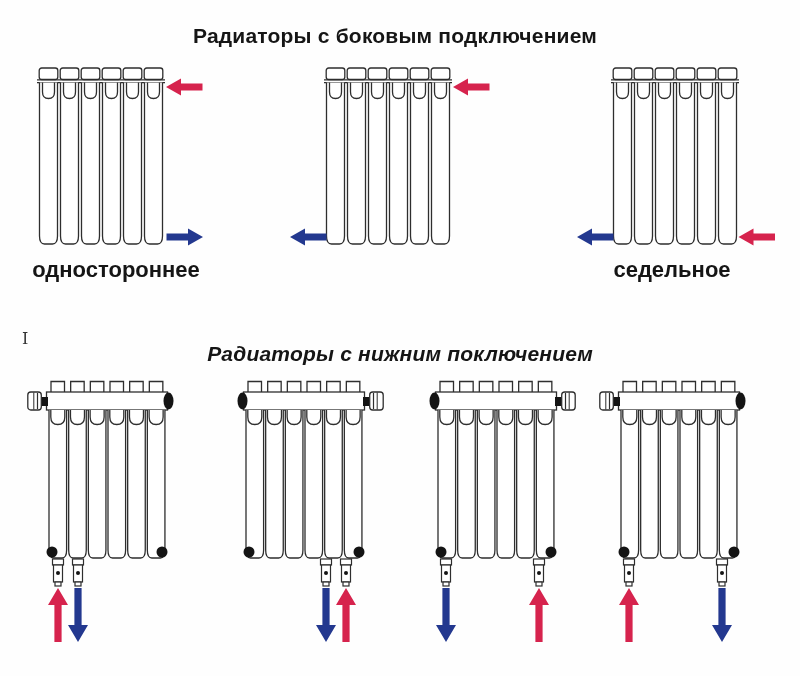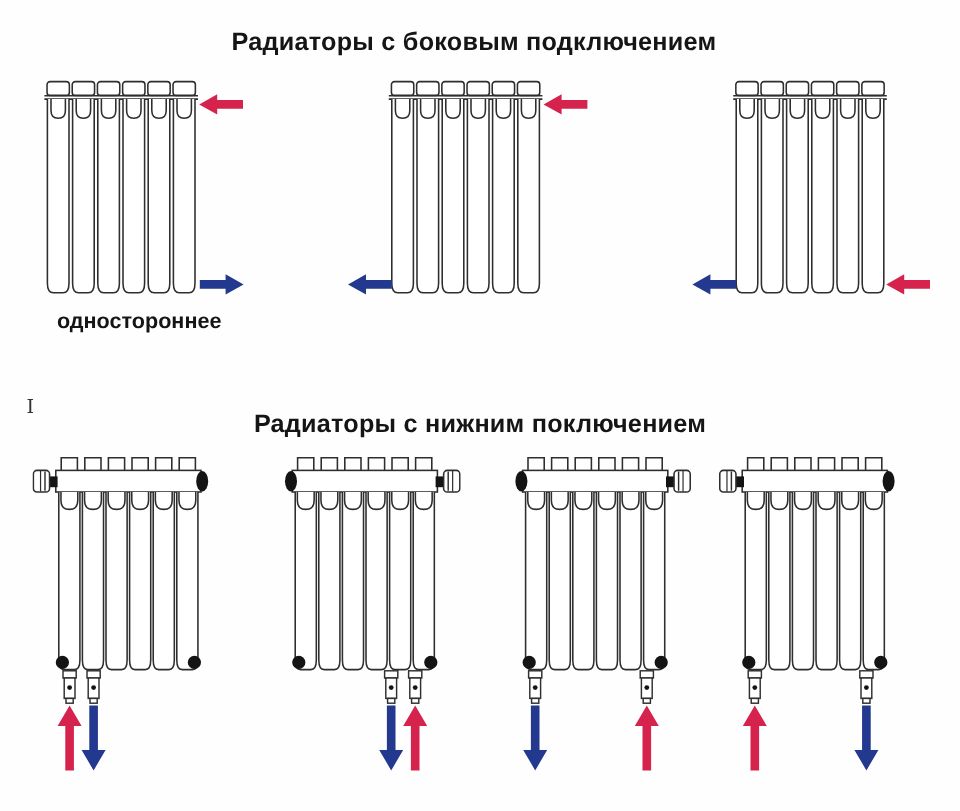--- a/index.html
+++ b/index.html
@@ -6,24 +6,24 @@
   .page{
     position:relative;width:800px;height:676px;background:#fefefe;
     font-family:"Liberation Sans",sans-serif;overflow:hidden;text-align:center;
   }
   .title{
     position:absolute;transform:translateX(-50%);
     font-size:21px;font-weight:bold;color:#151515;white-space:nowrap;
     letter-spacing:0.2px;
   }
   .title-top{left:395px;top:24px;}
-  .title-bottom{left:400px;top:342px;}
+  .title-bottom{left:400px;top:342px;font-style:italic;}
   .rad-label{
     position:absolute;top:257px;transform:translateX(-50%);
-    font-size:18px;font-weight:bold;color:#151515;white-space:nowrap;
+    font-size:22px;font-weight:bold;color:#151515;white-space:nowrap;
   }
   .artifact{
     position:absolute;left:22px;top:329px;
     font-family:"DejaVu Serif",serif;font-size:16px;color:#333;
   }
   .rad{position:absolute;}
 </style>
 </head>
 <body>
 
@@ -293,13 +293,14 @@
           <rect x="117.5" y="179" width="11" height="6"></rect>
           <rect x="118.5" y="185" width="9" height="17"></rect>
           <rect x="120" y="202" width="6" height="4"></rect>
           <circle cx="123" cy="193" r="2" fill="#141414" stroke="none"></circle>
         </g>
         <polygon points="123,262 133,245 126.6,245 126.6,208 119.4,208 119.4,245 113,245" fill="#23388f"></polygon>
       </svg>
     </div>
 
   <div class="rad-label" style="left:116px">одностороннее</div>
+  <div class="rad-label" style="left:672px">седельное</div>
 </div>
 
 </body></html>

